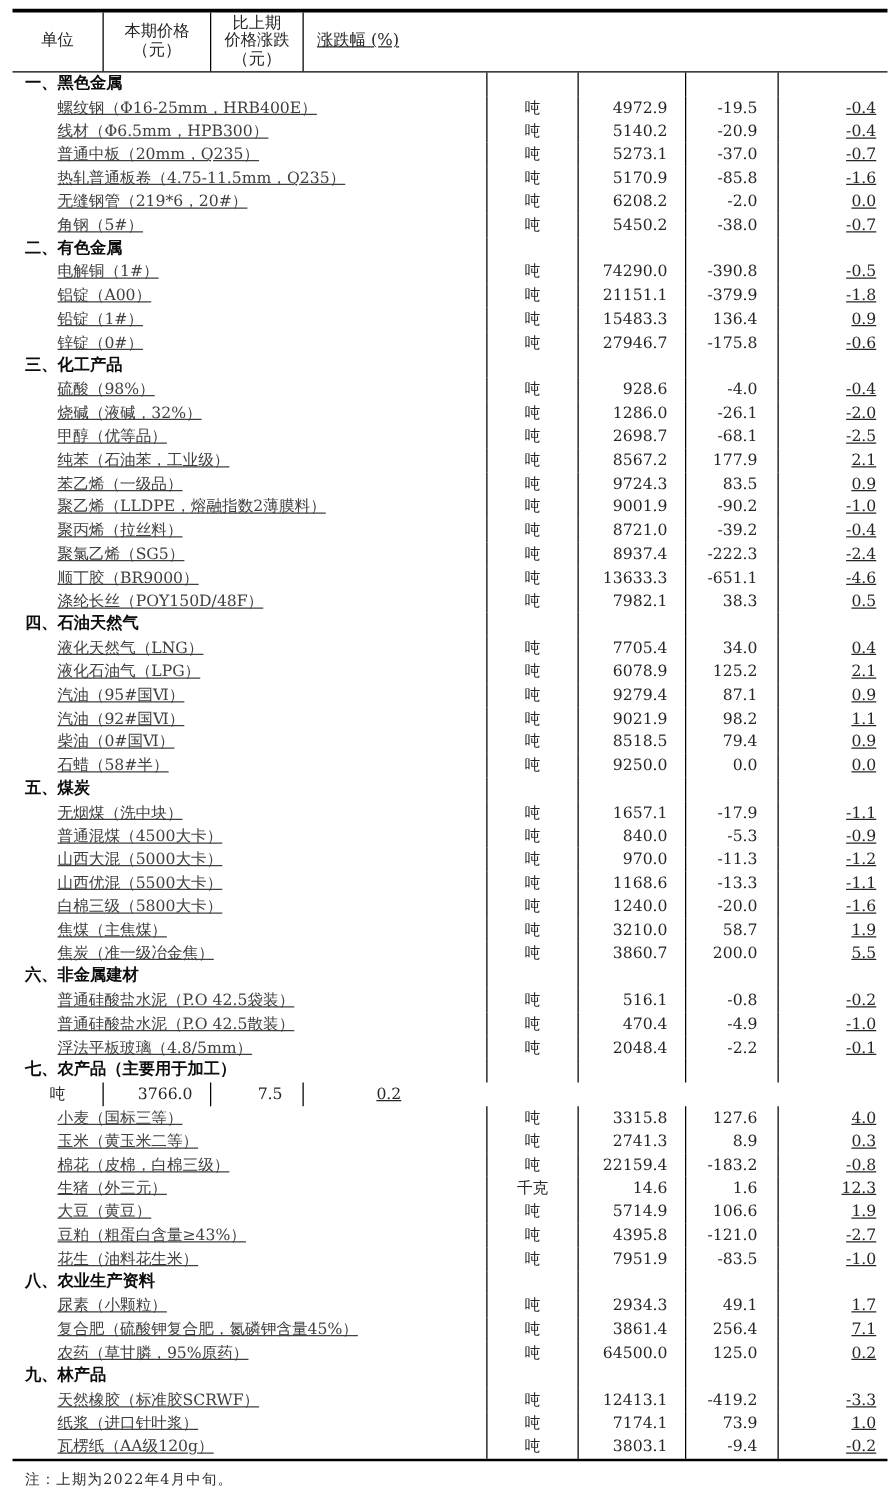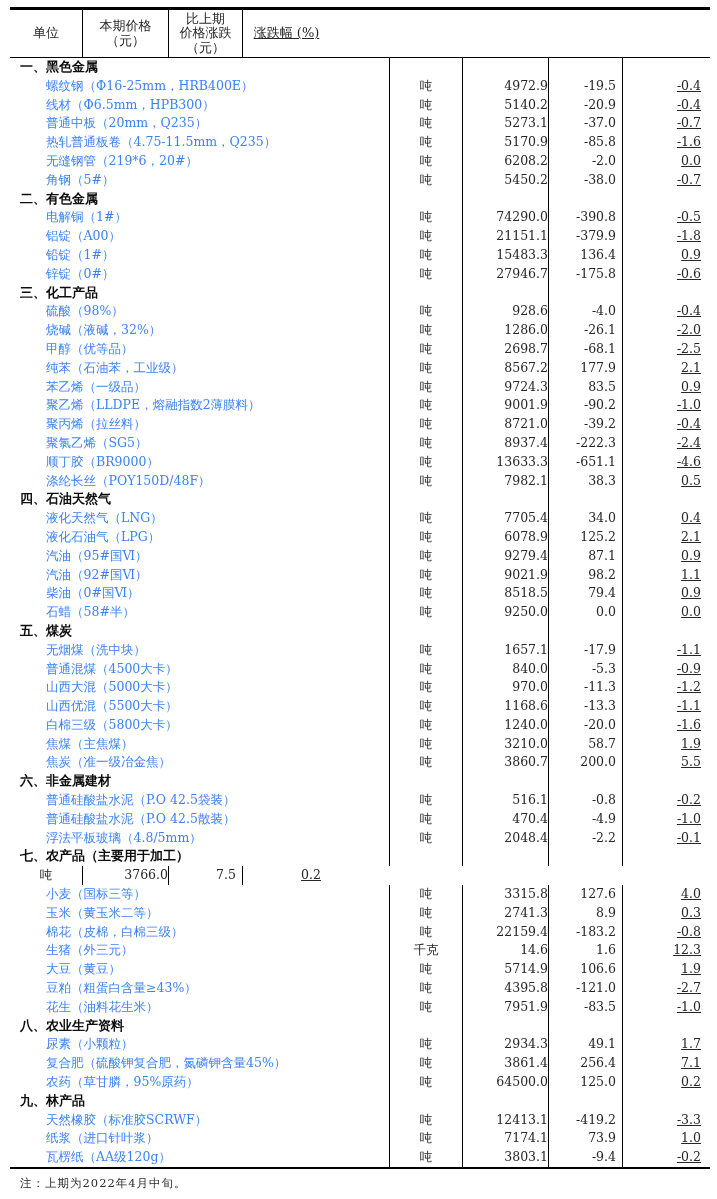--- a/index.html
+++ b/index.html
@@ -13,32 +13,32 @@
   }
   .tbl{
     position:absolute;left:10px;top:7px;width:700px;
     border-top:3px solid #000;
     border-bottom:2px solid #000;
   }
   .row{display:flex;}
   .c{box-sizing:border-box;overflow:hidden;white-space:nowrap;flex-shrink:0;}
   .c1{width:380px;border-right:1px solid #000;}
   .c2{width:73px;border-right:1px solid #000;text-align:center;}
-  .c3{width:86px;border-right:1px solid #000;text-align:right;padding-right:0;}
-  .c4{width:74px;border-right:1px solid #000;text-align:right;padding-right:6px;}
+  .c3{width:86px;border-right:1px solid #000;text-align:right;padding-right:14px;}
+  .c4{width:74px;border-right:1px solid #000;text-align:right;padding-right:16px;}
   .c5{width:87px;text-align:right;padding-right:9px;text-decoration:underline;}
   .header{height:47px;border-bottom:1px solid #000;font-size:13px;}
   .header .c{
     display:flex;align-items:center;justify-content:center;
     white-space:pre-line;text-align:center;line-height:14.5px;
     padding:0;color:#262626;
   }
   .body-row{height:18.8px;line-height:18.8px;font-size:12.5px;}
   .section-title{font-weight:bold;padding-left:10px;color:#0d0d0d;font-size:13px;}
-  .product-name{padding-left:36px;color:#3b82f6;}
+  .product-name{padding-left:36px;color:#404040;text-decoration:underline;}
   .num{color:#262626;}
   .note{
     position:absolute;left:20px;top:1176px;
     font-size:11.5px;color:#2b2b2b;letter-spacing:1px;
   }
 </style>
 </head>
 <body>
 
 <div class="page">

